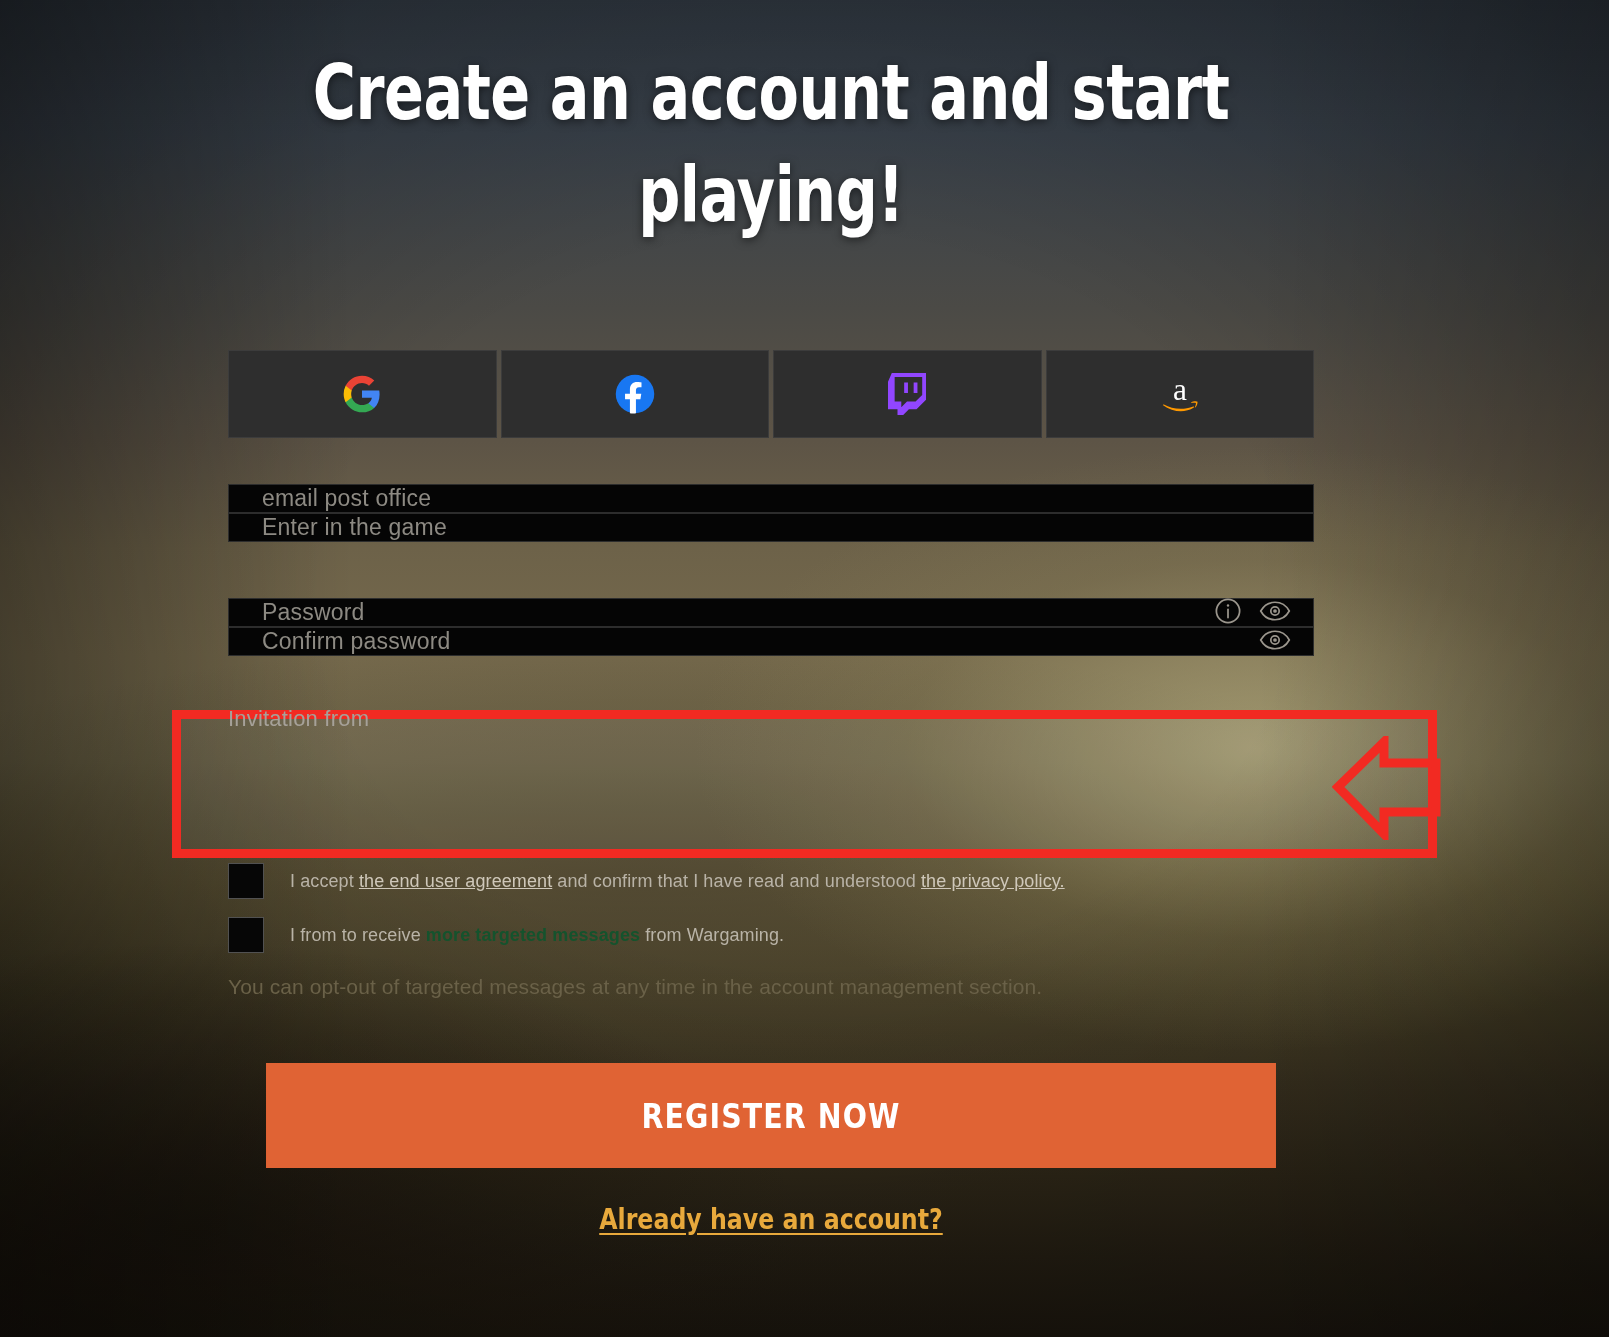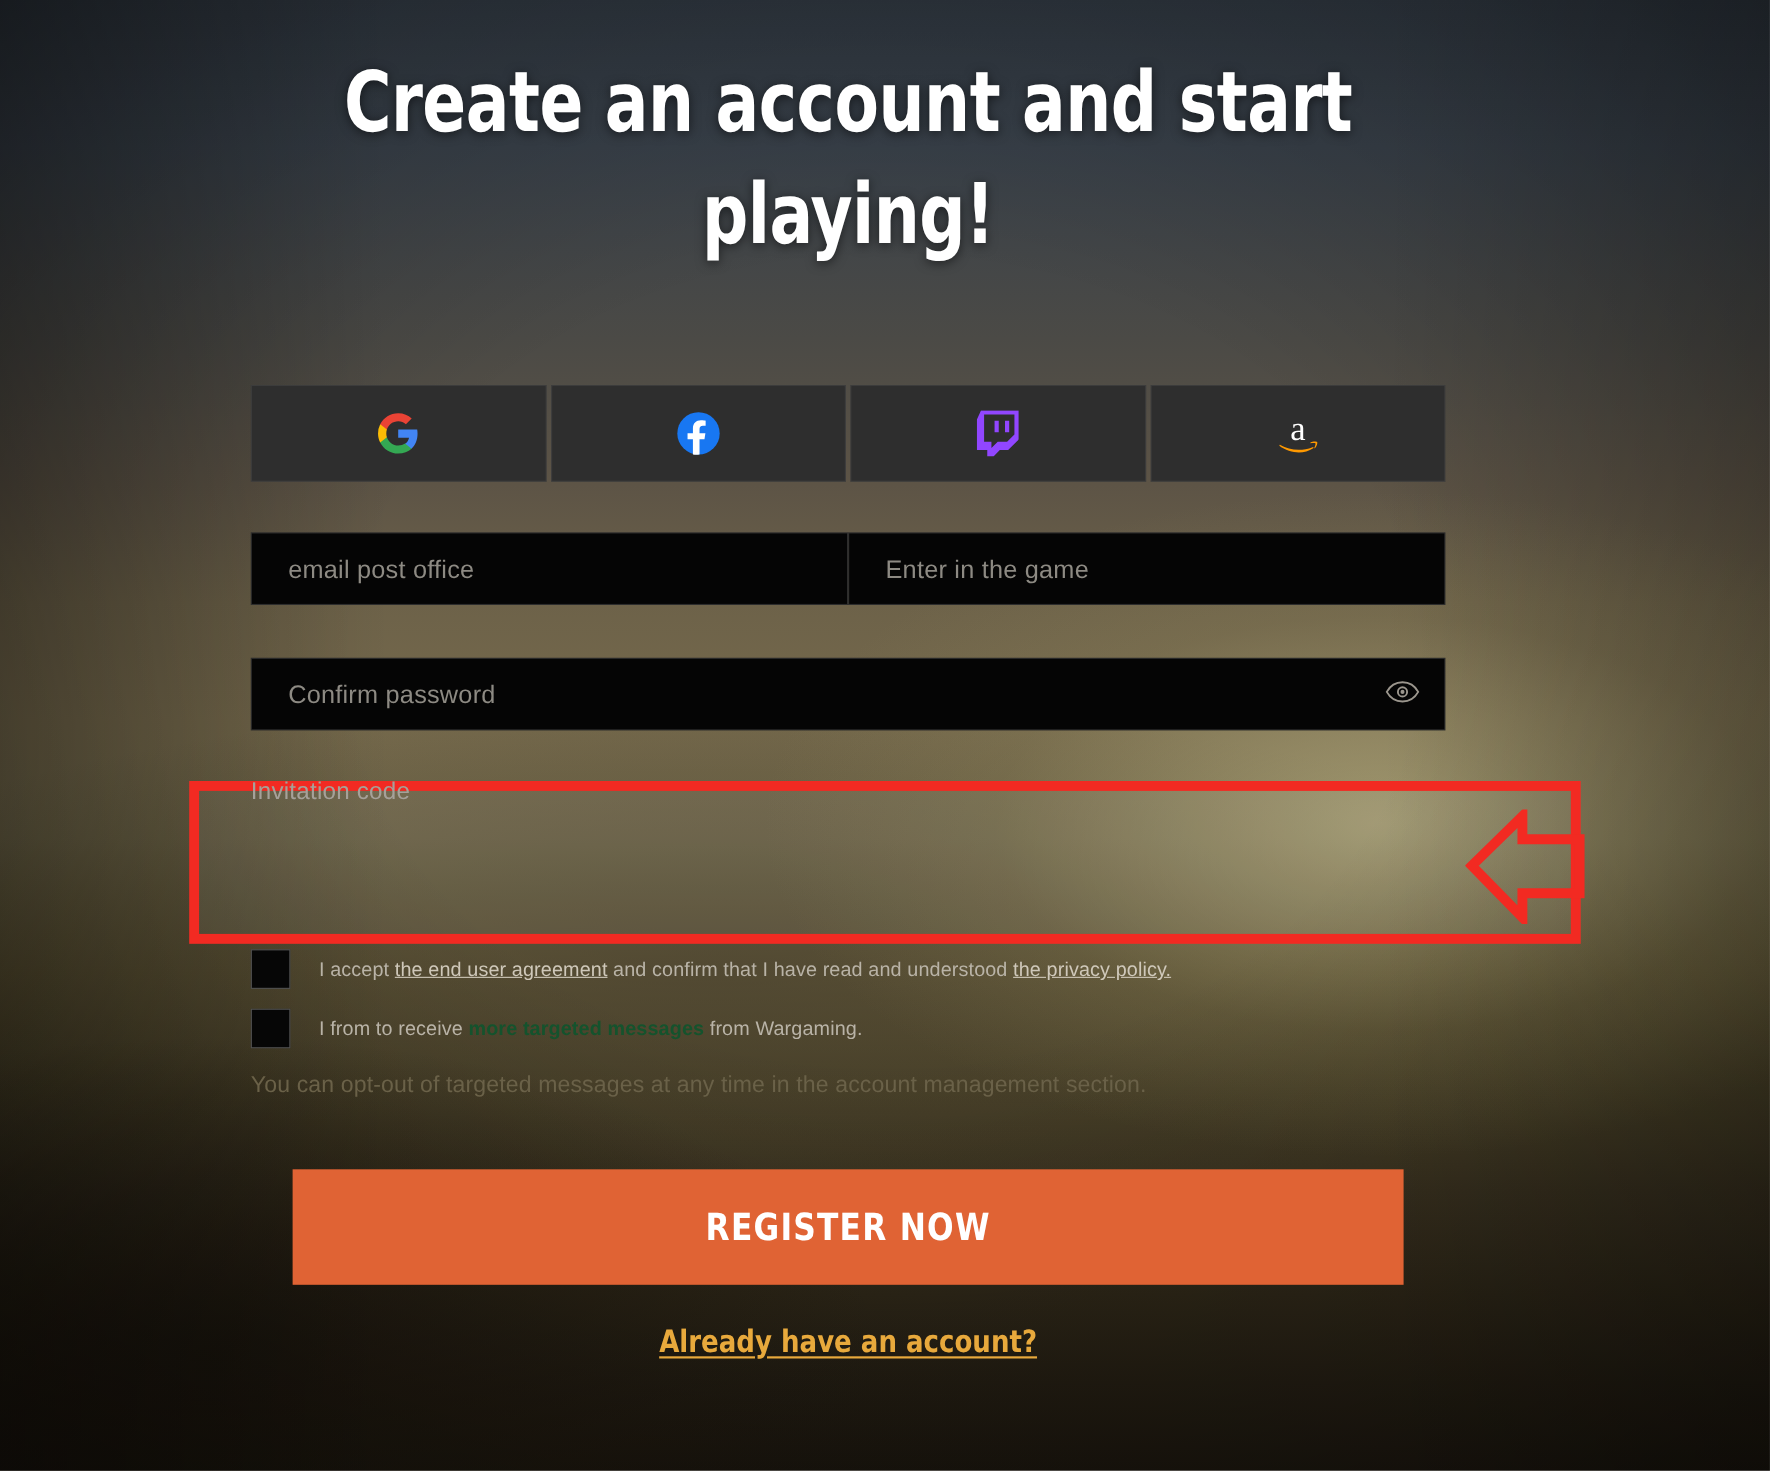--- a/index.html
+++ b/index.html
@@ -100,20 +100,21 @@
     display: flex;
     align-items: center;
     justify-content: center;
     cursor: pointer;
   }
   .social-btn svg { display: block; }
 
   
   .row2 {
     display: flex;
+    flex-direction: column;
   }
   #row-identity { top: 484px; }
   #row-password { top: 598px; }
 
   .field {
     flex: 1 1 0;
     position: relative;
     height: 66px;
     background: #050505;
     border: 1px solid rgba(255,255,255,0.16);
@@ -316,38 +317,57 @@
   <div class="form-col row2" id="row-identity">
     <div class="field">
       <span class="ph">email post office</span>
     </div>
     <div class="field">
       <span class="ph">Enter in the game</span>
     </div>
   </div>
 
   <div class="form-col row2" id="row-password">
+    <div class="field">
+      <span class="ph">Password</span>
+      <span class="field-icons">
+        <span class="ficon">
+          <svg width="30" height="30" viewBox="0 0 24 24" fill="none" stroke="#9b968d" stroke-width="1.4">
+            <circle cx="12" cy="12" r="9.3"></circle>
+            <circle cx="12" cy="7.6" r="0.95" fill="#9b968d" stroke="none"></circle>
+            <path d="M12 10.6v6.6" stroke-linecap="round"></path>
+          </svg>
+        </span>
+        <span class="ficon">
+          <svg width="32" height="30" viewBox="0 0 26 20" fill="none" stroke="#9b968d" stroke-width="1.4">
+            <path d="M1.4 10C4 5.3 8.3 2.9 13 2.9s9 2.4 11.6 7.1c-2.6 4.7-6.9 7.1-11.6 7.1S4 14.7 1.4 10z"></path>
+            <circle cx="13" cy="10" r="3.4"></circle>
+            <circle cx="13" cy="10" r="1.5" fill="#9b968d" stroke="none"></circle>
+          </svg>
+        </span>
+      </span>
+    </div>
     <div class="field">
       <span class="ph">Confirm password</span>
       <span class="field-icons">
         <span class="ficon">
           <svg width="32" height="30" viewBox="0 0 26 20" fill="none" stroke="#9b968d" stroke-width="1.4">
             <path d="M1.4 10C4 5.3 8.3 2.9 13 2.9s9 2.4 11.6 7.1c-2.6 4.7-6.9 7.1-11.6 7.1S4 14.7 1.4 10z"></path>
             <circle cx="13" cy="10" r="3.4"></circle>
             <circle cx="13" cy="10" r="1.5" fill="#9b968d" stroke="none"></circle>
           </svg>
         </span>
       </span>
     </div>
   </div>
 
   <div id="invite-highlight"></div>
 
   <div id="invite-inner">
-    <div id="invite-label">Invitation code</div>
+    <div id="invite-label">Invitation from</div>
   </div>
 
   <div id="callout-arrow">
     <svg width="112" height="104" viewBox="0 0 112 104" fill="none">
       <path d="M52 6 L6 51 L52 98 L52 76 L104 76 L104 27 L52 27 Z" stroke="#f22a22" stroke-width="9" stroke-linejoin="miter" fill="none"></path>
     </svg>
   </div>
 
   <div class="form-col" id="checks">
 

